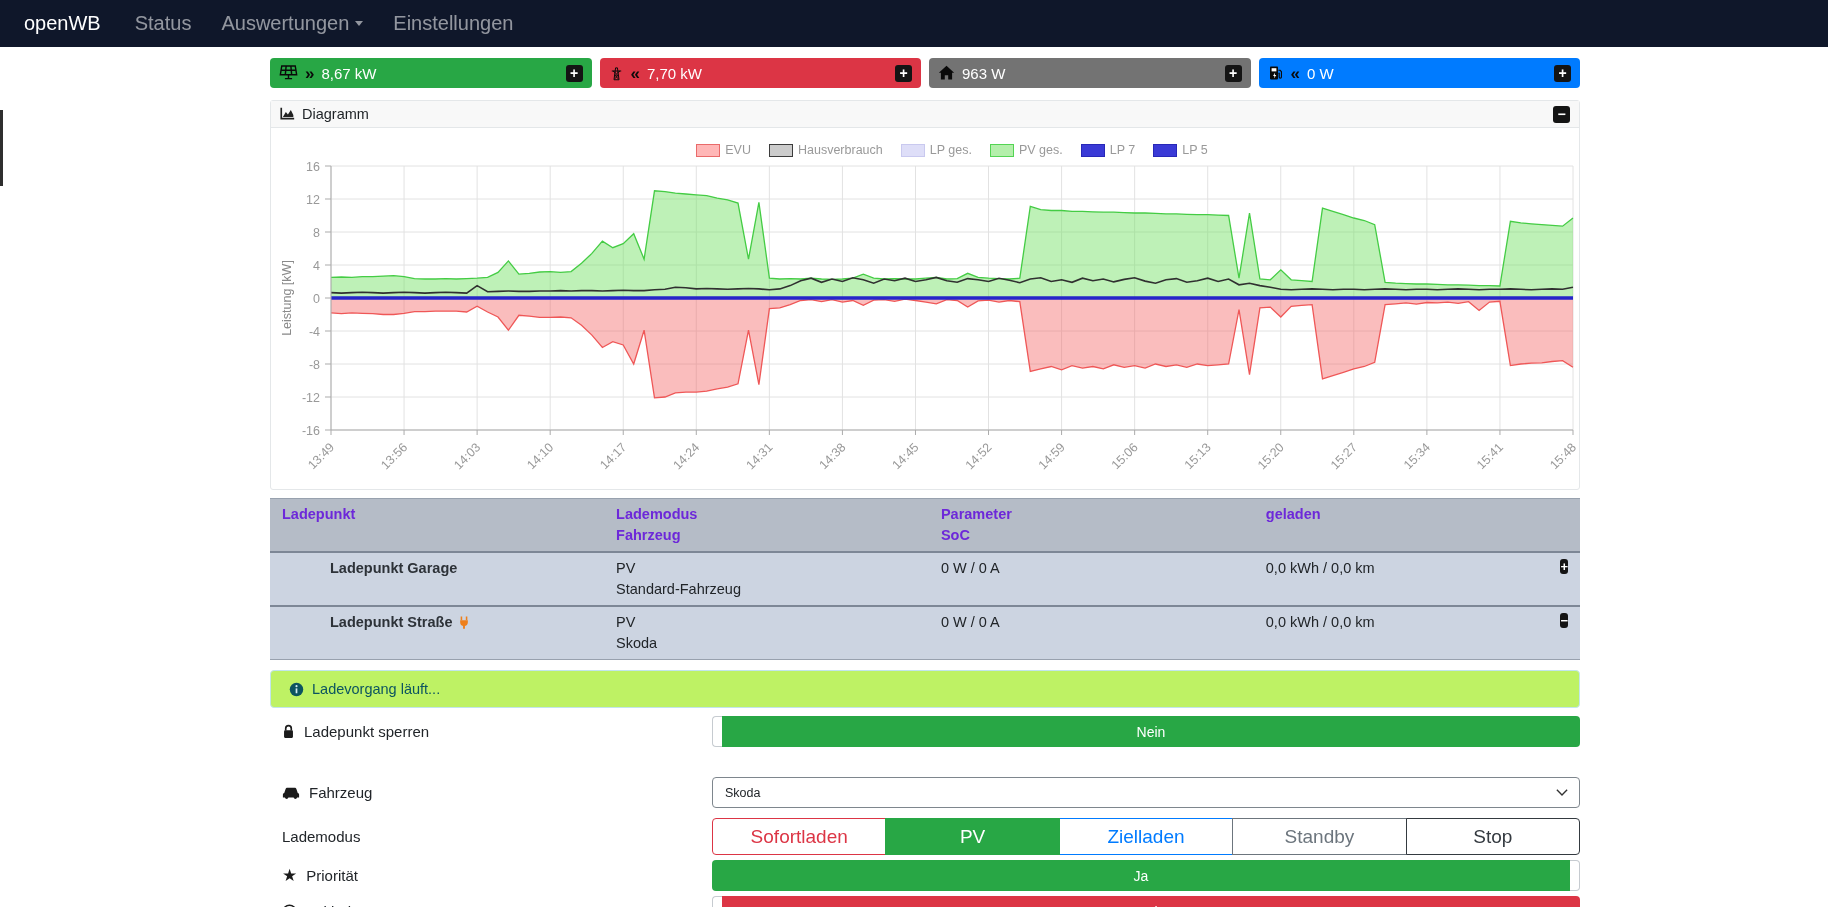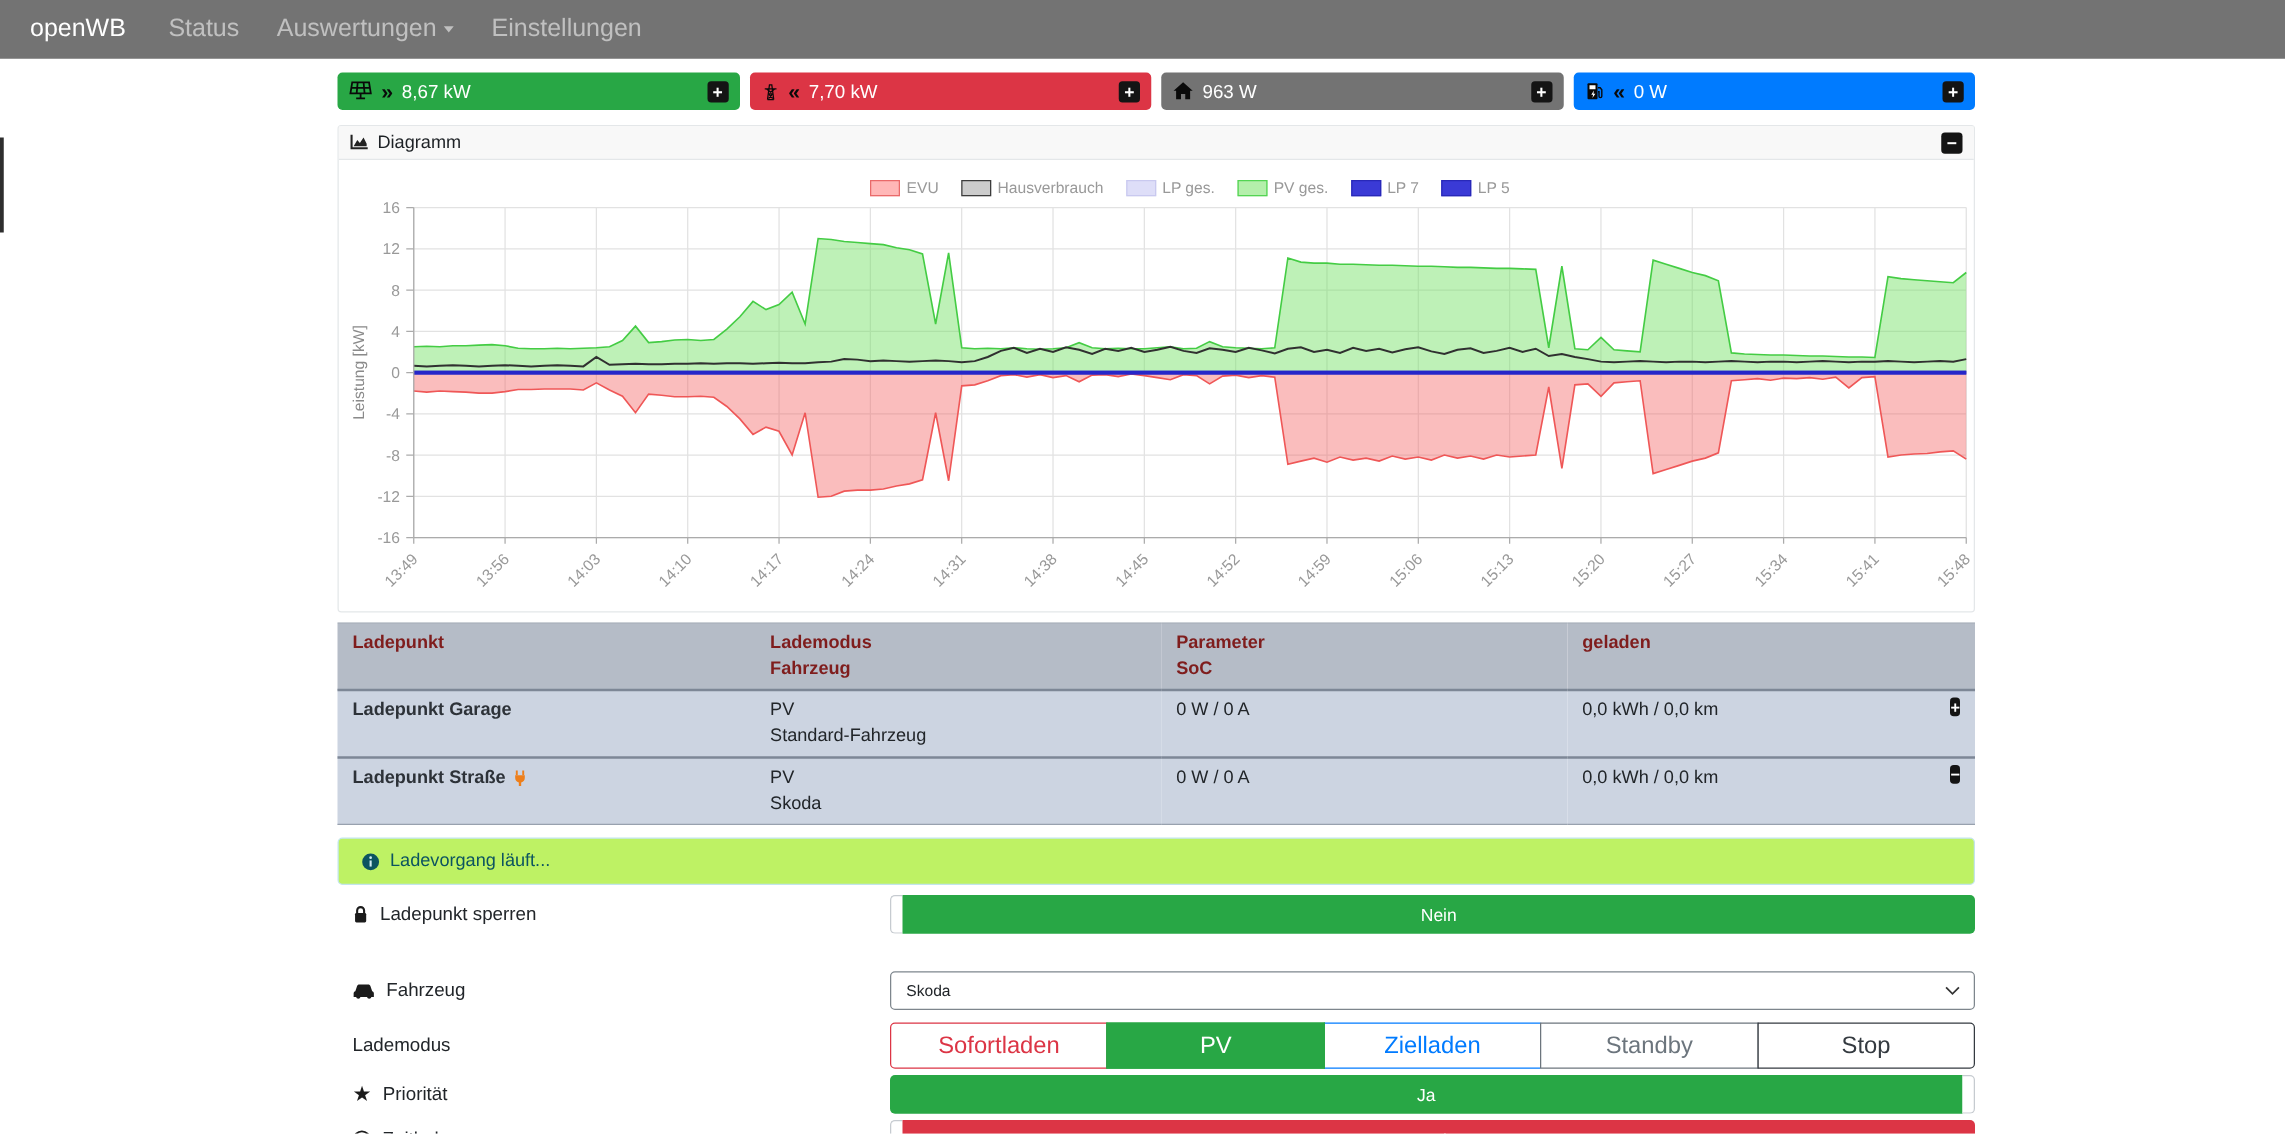--- a/index.html
+++ b/index.html
@@ -1,21 +1,21 @@
 <!DOCTYPE html>
 <html><head>
 <meta charset="utf-8">
 <style>
   * { margin:0; padding:0; box-sizing:border-box; }
   html,body { background:#fff; }
   body { font-family:"Liberation Sans", sans-serif; color:#212529; }
   .page { position:relative; width:1828px; height:907px; overflow:hidden; background:#fff; }
 
   
-  .navbar { position:absolute; top:0; left:0; width:100%; height:47px; background:#737373;
+  .navbar { position:absolute; top:0; left:0; width:100%; height:47px; background:#0f172a;
             display:flex; align-items:center; padding:0 24px; }
   .brand { color:#fff; font-size:20px; margin-right:34px; }
   .nav-items { display:flex; gap:30px; align-items:center; }
   .nav-link { color:rgba(255,255,255,0.55); font-size:20px; cursor:pointer; display:flex; align-items:center; gap:6px; }
   .caret { width:0; height:0; border-left:4.5px solid transparent; border-right:4.5px solid transparent;
            border-top:5px solid rgba(255,255,255,0.55); display:inline-block; }
 
   .left-strip { position:absolute; left:0; top:110px; width:3px; height:76px; background:#2e2e2e; }
 
   
@@ -38,27 +38,27 @@
                  align-items:center; gap:7px; padding:0 9px; font-size:14.5px; color:#1d2125; }
   .card-header .spacer { flex:1; }
   .chart-body { position:relative; height:361px; }
   #chart-legend { position:absolute; top:15px; left:60px; width:1242px; display:flex; justify-content:center;
                   gap:18px; align-items:center; font-size:12.5px; color:#999; }
   .leg-item { display:flex; align-items:center; gap:5px; }
   .leg-sw { width:24px; height:13px; border:1px solid #999; }
 
   
   .lp-table { width:100%; margin-top:8px; border-collapse:collapse; font-size:14.5px; }
-  .lp-table th { background:#b5bcc7; color:#7f1d1d; text-align:left; font-weight:bold;
+  .lp-table th { background:#b5bcc7; color:#6d28d9; text-align:left; font-weight:bold;
                  padding:5px 12px; vertical-align:top; border-top:1px solid #98a1ae; }
   .lp-table td { background:#ccd4e1; padding:5px 12px; vertical-align:top; }
   .lp-table tr.lp-row td { border-top:2px solid #7d8796; }
   .lp-table tr:last-child td { border-bottom:1px solid #98a1ae; }
   .cell-line { line-height:21px; min-height:21px; }
-  .name-cell { font-weight:bold; color:#2d3238; display:flex; align-items:center; gap:6px; }
+  .name-cell { font-weight:bold; color:#2d3238; display:flex; align-items:center; gap:6px;margin-left:48px; }
   .btn-cell { width:36px; text-align:right; }
 
   
   .alert { margin-top:10px; background:#bef264; border:1px solid #c2e5ec; border-radius:4px;
            color:#0c5460; font-size:14.5px; padding:10px 18px; display:flex; align-items:center; gap:8px; }
 
   
   .ctl-row { display:flex; align-items:center; }
   .ctl-label { width:442px; display:flex; align-items:center; gap:9px; font-size:15px; color:#212529;
                padding-left:12px; }

